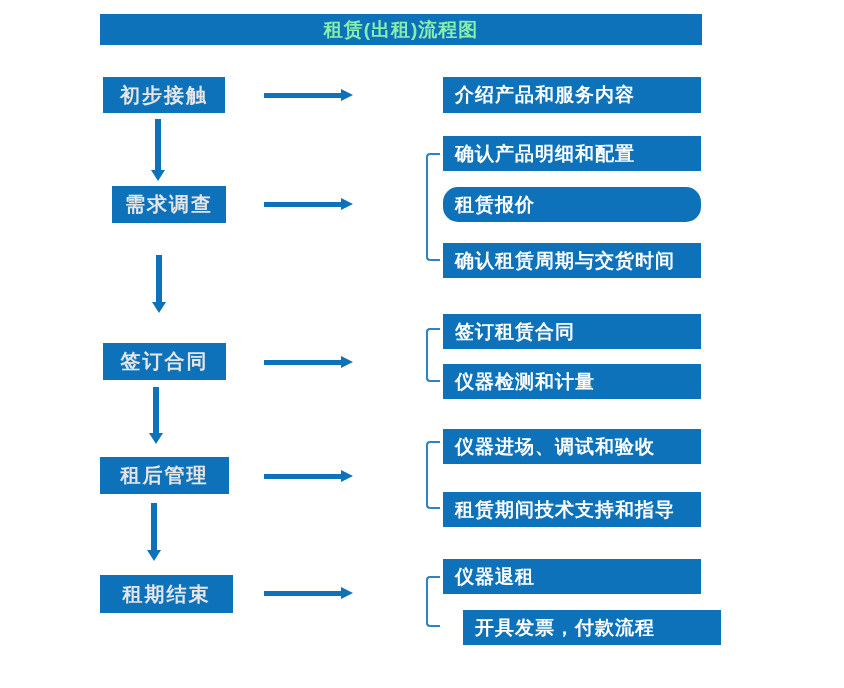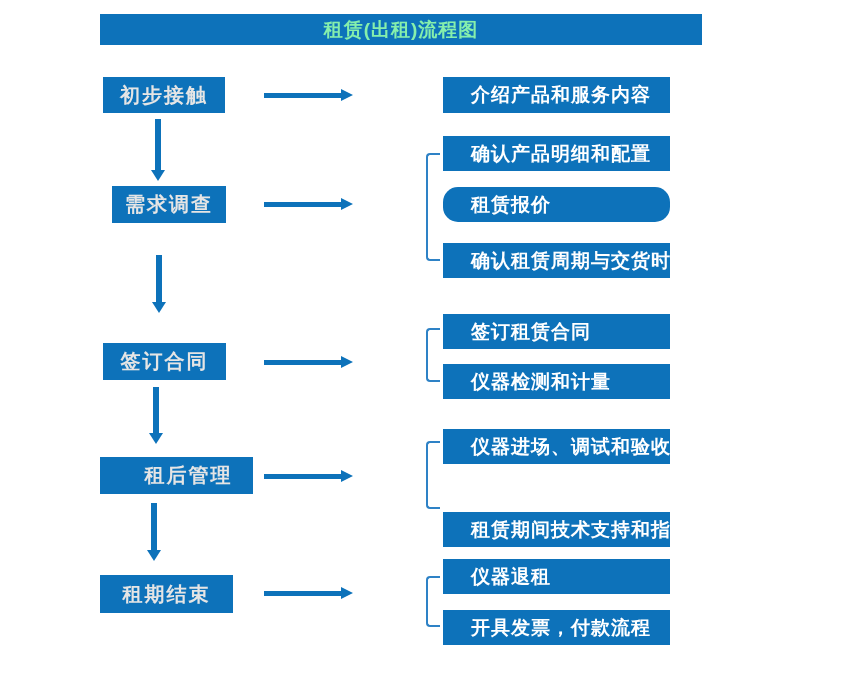--- a/index.html
+++ b/index.html
@@ -15,23 +15,23 @@
     position:absolute;left:100px;top:14px;width:602px;height:31px;
     background:var(--primary);color:#86efac;font-weight:bold;font-size:19px;
     display:flex;align-items:center;justify-content:center;letter-spacing:1px;
   }
   .step-box{
     position:absolute;background:var(--primary);color:#e5e5e5;font-weight:bold;
     font-size:20px;display:flex;align-items:center;justify-content:center;
     letter-spacing:2px;white-space:nowrap;
   }
   .out-box{
-    position:absolute;left:443px;width:227px;height:35px;box-sizing:border-box;
+    position:absolute;left:443px;width:258px;height:35px;box-sizing:border-box;
     background:var(--primary);color:#fff;font-weight:bold;font-size:19px;
-    display:flex;align-items:center;padding-left:28px;letter-spacing:1px;
+    display:flex;align-items:center;padding-left:12px;letter-spacing:1px;
     white-space:nowrap;
   }
   .h-arrow{position:absolute;width:89px;height:13px;}
   .h-shaft{position:absolute;left:0;right:11px;top:4px;height:5px;background:var(--primary);}
   .h-head{
     position:absolute;right:0;top:0;width:0;height:0;
     border-top:6.5px solid transparent;border-bottom:6.5px solid transparent;
     border-left:12px solid var(--primary);
   }
   .v-arrow{position:absolute;width:14px;}
@@ -51,21 +51,21 @@
 </head>
 <body>
 
 <div>
 
   <div class="title-bar">租赁(出租)流程图</div>
 
   <div class="step-box" style="left:103px;top:77px;width:122px;height:36px;">初步接触</div>
   <div class="step-box" style="left:112px;top:186px;width:114px;height:37px;">需求调查</div>
   <div class="step-box" style="left:103px;top:343px;width:123px;height:37px;">签订合同</div>
-  <div class="step-box" style="left:100px;top:457px;width:129px;height:37px;padding-left:24px;">租后管理</div>
+  <div class="step-box" style="left:100px;top:457px;width:129px;height:37px;">租后管理</div>
   <div class="step-box" style="left:100px;top:575px;width:133px;height:38px;">租期结束</div>
 
   <div class="v-arrow" style="left:151px;top:119px;height:62px;">
       <i class="v-shaft"></i>
       <i class="v-head"></i>
     </div>
   <div class="v-arrow" style="left:152px;top:255px;height:58px;">
       <i class="v-shaft"></i>
       <i class="v-head"></i>
     </div>
@@ -107,18 +107,18 @@
   <div class="out-box" style="top:77px;height:36px;">介绍产品和服务内容</div>
 
   <div class="out-box" style="top:136px;">确认产品明细和配置</div>
   <div class="out-box" style="top:187px;border-radius:15px;">租赁报价</div>
   <div class="out-box" style="top:243px;">确认租赁周期与交货时间</div>
 
   <div class="out-box" style="top:314px;">签订租赁合同</div>
   <div class="out-box" style="top:364px;">仪器检测和计量</div>
 
   <div class="out-box" style="top:429px;font-family:Liberation Mono, monospace;">仪器进场、调试和验收</div>
-  <div class="out-box" style="top:492px;margin-top:20px;">租赁期间技术支持和指导</div>
+  <div class="out-box" style="top:492px;">租赁期间技术支持和指导</div>
 
   <div class="out-box" style="top:559px;">仪器退租</div>
-  <div class="out-box" style="top:610px;">开具发票，付款流程</div>
+  <div class="out-box" style="top:610px;margin-left:20px;">开具发票，付款流程</div>
 
 </div>
 
 </body></html>

